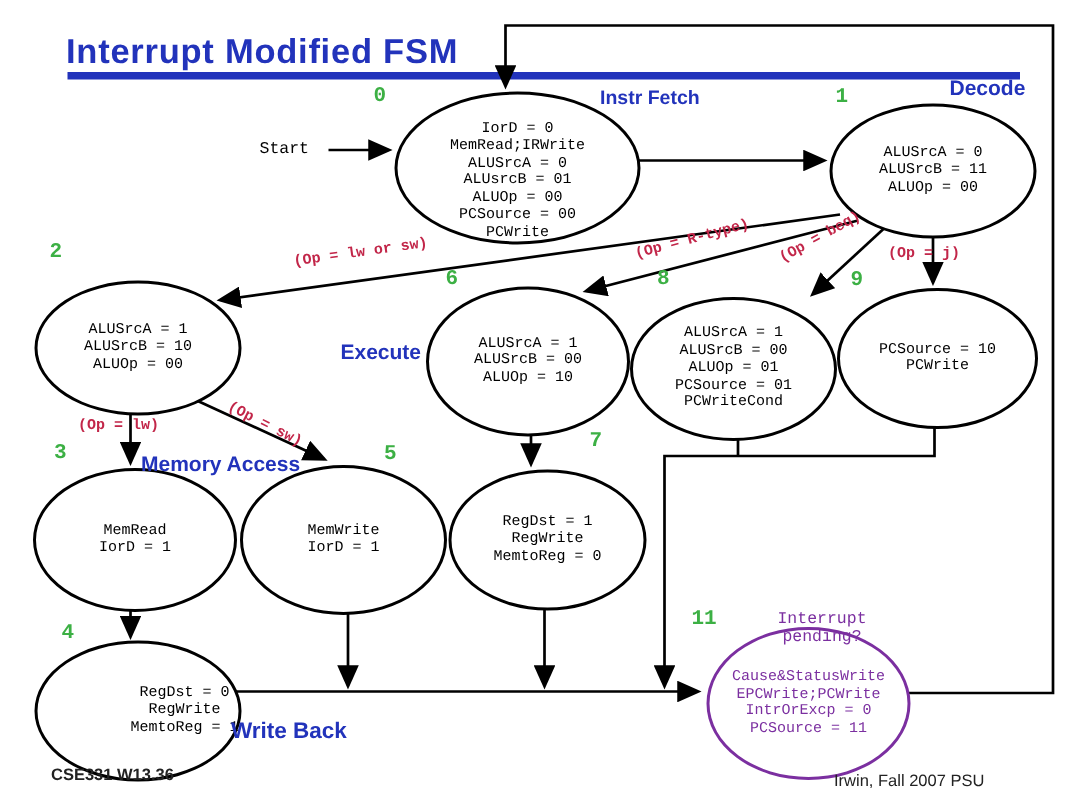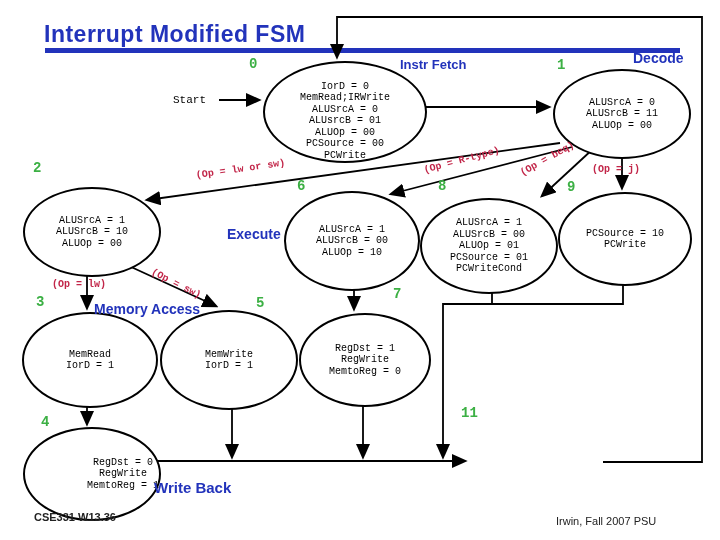--- a/index.html
+++ b/index.html
@@ -159,20 +159,26 @@
   <div class="state" id="st7">
     <div class="lines">RegDst = 1
 RegWrite
 MemtoReg = 0</div>
   </div>
   <div class="state" id="st4">
     <div class="lines">RegDst = 0
 RegWrite
 MemtoReg = 1</div>
   </div>
+  <div class="state purple" id="st11">
+    <div class="lines">Cause&amp;StatusWrite
+EPCWrite;PCWrite
+IntrOrExcp = 0
+PCSource = 11</div>
+  </div>
 
   <span class="num" id="n0">0</span>
   <span class="num" id="n1">1</span>
   <span class="num" id="n2">2</span>
   <span class="num" id="n6">6</span>
   <span class="num" id="n8">8</span>
   <span class="num" id="n9">9</span>
   <span class="num" id="n3">3</span>
   <span class="num" id="n5">5</span>
   <span class="num" id="n7">7</span>
@@ -186,17 +192,19 @@
   <span class="stage" id="lg-wb">Write Back</span>
 
   <span class="tr" id="t-lwsw">(Op = lw or sw)</span>
   <span class="tr" id="t-rt">(Op = R-type)</span>
   <span class="tr" id="t-beq">(Op = beq)</span>
   <span class="tr" id="t-j">(Op = j)</span>
   <span class="tr" id="t-lw">(Op = lw)</span>
   <span class="tr" id="t-sw">(Op = sw)</span>
 
   <span class="start">Start</span>
+  <span class="int-label">Interrupt
+pending?</span>
 
   <span class="foot" id="foot-l">CSE331 W13.36</span>
   <span class="foot" id="foot-r">Irwin, Fall 2007 PSU</span>
 
 </div>
 
 </body></html>

